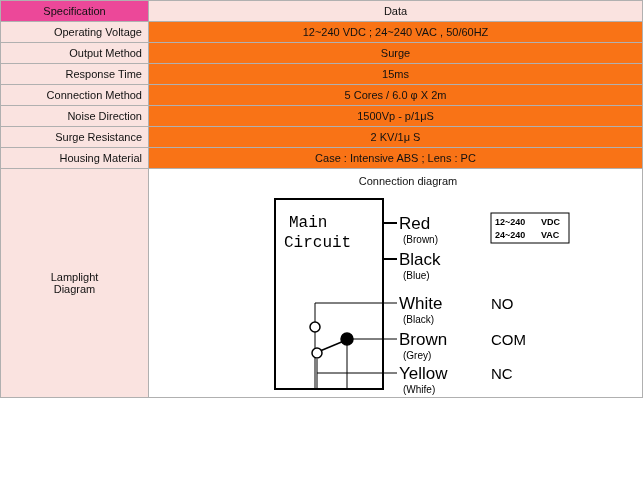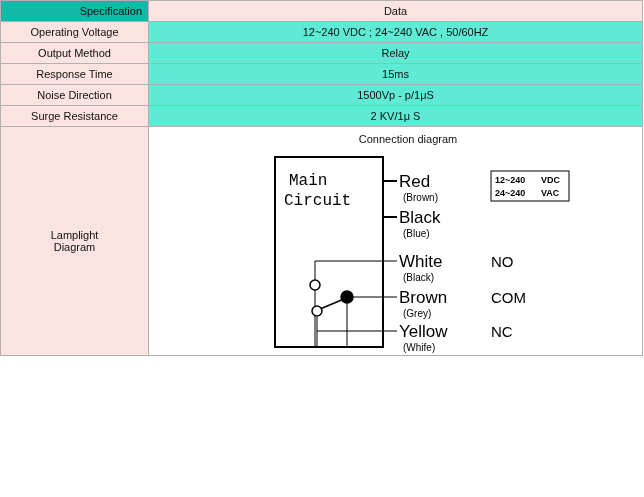--- a/index.html
+++ b/index.html
@@ -24,30 +24,30 @@
   #spec-table td {
     border: 1px solid #b0b0b0;
     padding: 0 6px;
     height: 20px;
     font-size: 11px;
     vertical-align: middle;
   }
   td.label-cell {
     width: 135px;
     background: #fae3e0;
-    text-align: center;
+    text-align: right;
     padding-left: 8px;
   }
   td.value-cell {
-    background: #5eead4;
+    background: #f97316;
     text-align: center;
   }
   td.header-label {
-    background: #14b8a6;
-    text-align: right;
+    background: #ec4899;
+    text-align: center;
     padding-left: 0;
   }
   td.header-value {
     background: #fae3e0;
     text-align: center;
     margin-left: 20px;
   }
   td.diagram-label {
     background: #fae3e0;
     vertical-align: middle;
@@ -109,33 +109,41 @@
     <tr>
       <td class="label-cell header-label">Specification</td>
       <td class="header-value">Data</td>
     </tr>
     <tr>
       <td class="label-cell">Operating Voltage</td>
       <td class="value-cell">12~240 VDC ; 24~240 VAC , 50/60HZ</td>
     </tr>
     <tr>
       <td class="label-cell">Output Method</td>
-      <td class="value-cell">Relay</td>
+      <td class="value-cell">Surge</td>
     </tr>
     <tr>
       <td class="label-cell">Response Time</td>
       <td class="value-cell">15ms</td>
     </tr>
     <tr>
+      <td class="label-cell">Connection Method</td>
+      <td class="value-cell">5 Cores / 6.0 φ X 2m</td>
+    </tr>
+    <tr>
       <td class="label-cell">Noise Direction</td>
       <td class="value-cell">1500Vp - p/1μS</td>
     </tr>
     <tr>
       <td class="label-cell">Surge Resistance</td>
       <td class="value-cell">2 KV/1μ S</td>
+    </tr>
+    <tr>
+      <td class="label-cell">Housing Material</td>
+      <td class="value-cell">Case : Intensive ABS ; Lens : PC</td>
     </tr>
     <tr>
       <td class="label-cell diagram-label">
         <span>Lamplight</span><br>
         <span>Diagram</span>
       </td>
       <td class="diagram-cell">
         <div class="diagram-wrap">
           <div class="diagram-title">Connection diagram</div>
           <svg class="diagram-svg" width="506" height="206" viewBox="0 0 506 206">

